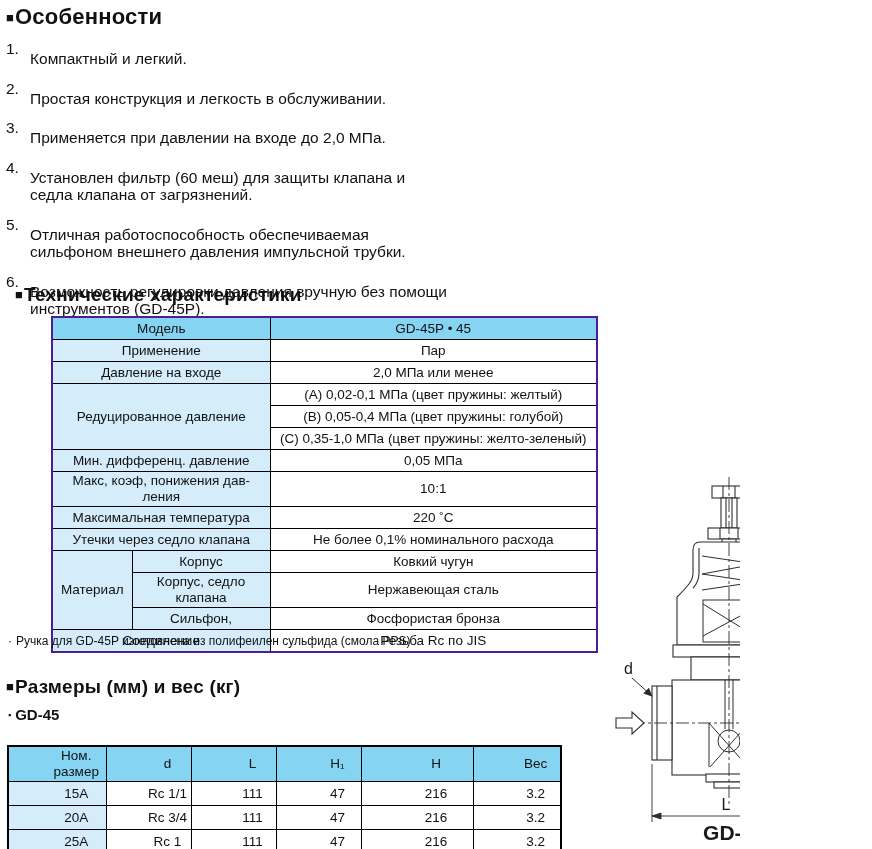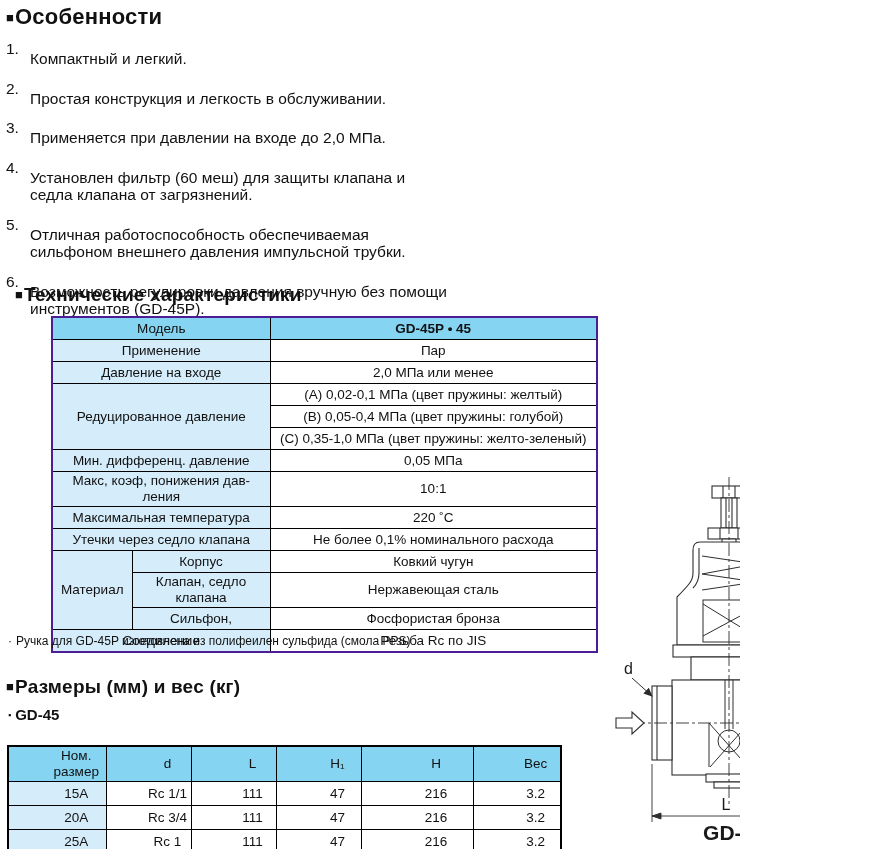--- a/index.html
+++ b/index.html
@@ -18,21 +18,21 @@
 
   .features{position:absolute;left:6px;top:40px;width:452px;}
   .feat{display:flex;margin-bottom:12px;font-size:15.5px;line-height:17.5px;}
   .feat-num{width:24px;flex-shrink:0;}
   .feat-text{width:420px;margin-top:10px;}
 
   table{border-collapse:collapse;table-layout:fixed;}
   td{border:1px solid #000;font-size:13.5px;line-height:16px;text-align:center;vertical-align:middle;padding:1px 2px;overflow:hidden;}
   .hd{background:var(--table-header-blue);}
   .lb{background:var(--table-light-blue);text-align:center;}
-  .bold{font-weight:700;}
+  .bold{font-weight:400;}
 
   .spec-table{position:absolute;left:10px;top:316px;width:545px;border:2px solid #4c1d95;margin-left:41px;}
   .spec-table td{height:19px;}
 
   .note{position:absolute;left:8px;top:634px;font-size:12px;}
   .note .dot{margin-right:4px;}
 
   .model-sub{position:absolute;left:8px;top:706px;font-size:15px;font-weight:700;}
   .model-sub .sq{font-size:9px;vertical-align:2px;margin-right:4px;}
 
@@ -129,21 +129,21 @@
     <tr>
       <td colspan="2" class="lb">Утечки через седло клапана</td>
       <td>Не более 0,1% номинального расхода</td>
     </tr>
     <tr>
       <td rowspan="3" class="lb">Материал</td>
       <td class="lb">Корпус</td>
       <td>Ковкий чугун</td>
     </tr>
     <tr>
-      <td class="lb">Клапан, седло клапана</td>
+      <td class="lb">Корпус, седло клапана</td>
       <td>Нержавеющая сталь</td>
     </tr>
     <tr>
       <td class="lb">Сильфон,</td>
       <td>Фосфористая бронза</td>
     </tr>
     <tr>
       <td colspan="2" class="lb">Соединение</td>
       <td>Резьба Rc по JIS</td>
     </tr>

